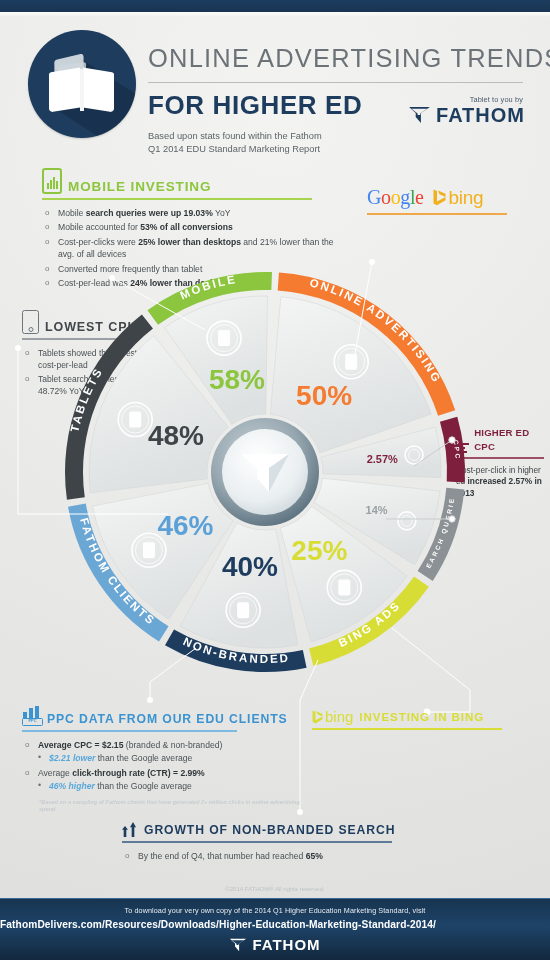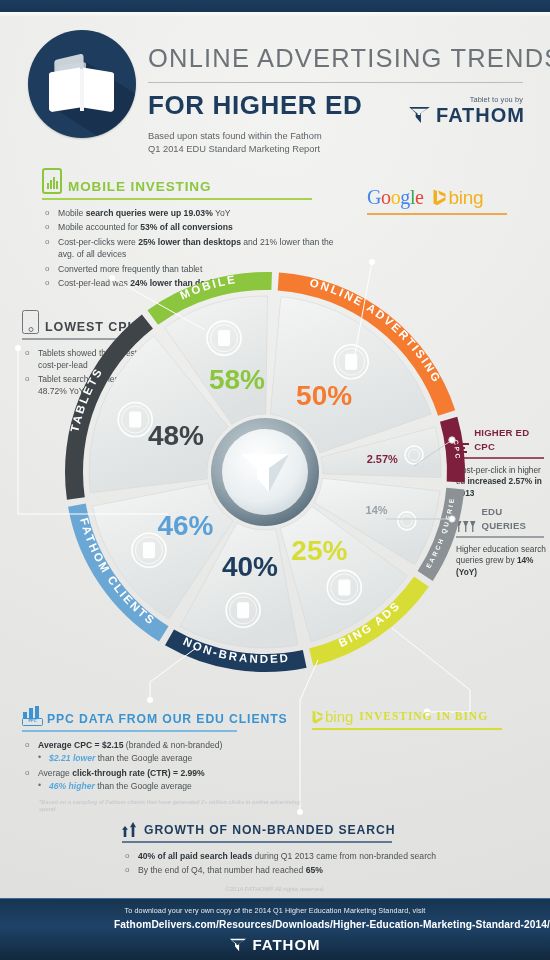--- a/index.html
+++ b/index.html
@@ -118,39 +118,39 @@
   #ppc-data{left:22px;top:706px;width:280px;}
   #ppc-data .sec-title{color:#3b93d1;font-size:12.2px;}
   #ppc-data .sec-rule{background:#7cb9e3;width:215px;}
   .icon-ppcbars{width:19px;height:20px;position:relative;}
   .icon-ppcbars i{position:absolute;bottom:7px;width:4px;background:#3b93d1;display:block;}
   .icon-ppcbars u{position:absolute;left:0;bottom:0;width:19px;height:6px;border:1.4px solid #3b93d1;border-radius:1.5px;text-decoration:none;font-size:4px;color:#3b93d1;text-align:center;line-height:4px;font-weight:bold;}
   .footnote{margin:6px 0 0 17px;font-size:5.6px;line-height:7.6px;color:#c8cdd0;font-style:italic;font-weight:bold;}
 
   
   #investing-bing{left:312px;top:710px;width:235px;}
-  #investing-bing .sec-title{color:#d8dd35;font-size:11.6px;font-family:Liberation Serif, serif;}
+  #investing-bing .sec-title{color:#d8dd35;font-size:11.6px;}
   #investing-bing .sec-rule{background:#d8dd35;width:190px;}
   .bing-small{font-size:15px;color:#d8dd35;line-height:14px;display:flex;align-items:center;gap:2px;}
 
   
   #nonbranded-growth{left:122px;top:822px;width:320px;}
   #nonbranded-growth .sec-title{color:#1d3c5e;font-size:12.2px;}
   #nonbranded-growth .sec-rule{background:#4a6party;}
   #nonbranded-growth .sec-rule{background:#5f7a96;width:270px;}
   .icon-arrows{width:16px;height:15px;display:flex;gap:2px;align-items:flex-end;}
   .icon-arrows i{width:6px;background:#1d3c5e;display:block;clip-path:polygon(50% 0,100% 35%,72% 35%,72% 100%,28% 100%,28% 35%,0 35%);}
 
   .copyright{position:absolute;top:886px;left:0;width:550px;text-align:center;font-size:6px;color:#bfc4c7;}
 
   
   .footer{position:absolute;left:0;top:898px;width:550px;height:62px;background:linear-gradient(180deg,#17344f 0%,#1e4368 45%,#12283e 100%);}
   .footer-line{position:absolute;top:0;left:0;width:550px;height:1px;background:#3a6a95;}
   .f1{position:absolute;top:8px;width:550px;text-align:center;font-size:7.2px;color:#e8eef3;letter-spacing:.1px;}
-  .f2{position:absolute;top:21px;width:550px;text-align:right;font-size:10.2px;color:#fff;font-weight:bold;letter-spacing:.1px;}
+  .f2{position:absolute;top:21px;width:550px;text-align:left;font-size:10.2px;color:#fff;font-weight:bold;letter-spacing:.1px;}
   .f3{position:absolute;top:38px;width:550px;display:flex;justify-content:center;align-items:center;gap:5px;}
   .f3 .fathom-word{color:#fff;font-size:15px;letter-spacing:1px;}
 
   
   #donut{position:absolute;left:55px;top:262px;width:420px;height:420px;}
   #donut svg{display:block;}
   .wedgeTxt{font-weight:bold;font-family:"Liberation Sans",sans-serif;}
   .arcLabel{font-family:"Liberation Sans",sans-serif;font-weight:bold;fill:#ffffff;letter-spacing:2.2px;}
 
   .connector{stroke:#ffffff;stroke-width:1;fill:none;}
@@ -251,32 +251,20 @@
         <i style="top:0;width:13px;"></i>
           <i style="top:4px;width:9px;"></i>
           <i style="top:8px;width:11px;"></i>
       </div>
       <div class="sec-title">HIGHER ED CPC</div>
     </div>
     <div class="sec-rule"></div>
     <p>Cost-per-click in higher ed <b>increased 2.57% in 2013</b></p>
   </div>
 
-  <div class="sec" id="edu-queries">
-    <div class="sec-head">
-      <div class="icon-funnels">
-          <i></i>
-          <i></i>
-          <i></i>
-        </div>
-      <div class="sec-title">EDU QUERIES</div>
-    </div>
-    <div class="sec-rule"></div>
-    <p>Higher education search queries grew by <b>14% (YoY)</b></p>
-  </div>
 
   <div id="donut">
     <svg viewBox="0 0 420 420" width="420" height="420">
       <defs>
         <radialGradient id="hubG" cx="40%" cy="33%" r="70%">
           <stop offset="0%" stop-color="#c4ced4"></stop>
           <stop offset="58%" stop-color="#98a8b1"></stop>
           <stop offset="100%" stop-color="#5d7380"></stop>
         </radialGradient>
         <radialGradient id="hubInner" cx="42%" cy="34%" r="72%">
@@ -473,21 +461,20 @@
   <div class="sec" id="nonbranded-growth">
     <div class="sec-head">
       <div class="icon-arrows">
         <i style="height:11px;"></i>
           <i style="height:15px;"></i>
       </div>
       <div class="sec-title">GROWTH OF NON-BRANDED SEARCH</div>
     </div>
     <div class="sec-rule"></div>
     <ul class="bul">
-      <li><b>40% of all paid search leads</b> during Q1 2013 came from non-branded search</li>
       <li>By the end of Q4, that number had reached <b>65%</b></li>
     </ul>
   </div>
 
   <div class="copyright">©2014 FATHOM® All rights reserved.</div>
 
   <div class="footer">
     <div class="footer-line"></div>
     <div class="f1">To download your very own copy of the 2014 Q1 Higher Education Marketing Standard, visit</div>
     <div class="f2">FathomDelivers.com/Resources/Downloads/Higher-Education-Marketing-Standard-2014/</div>

